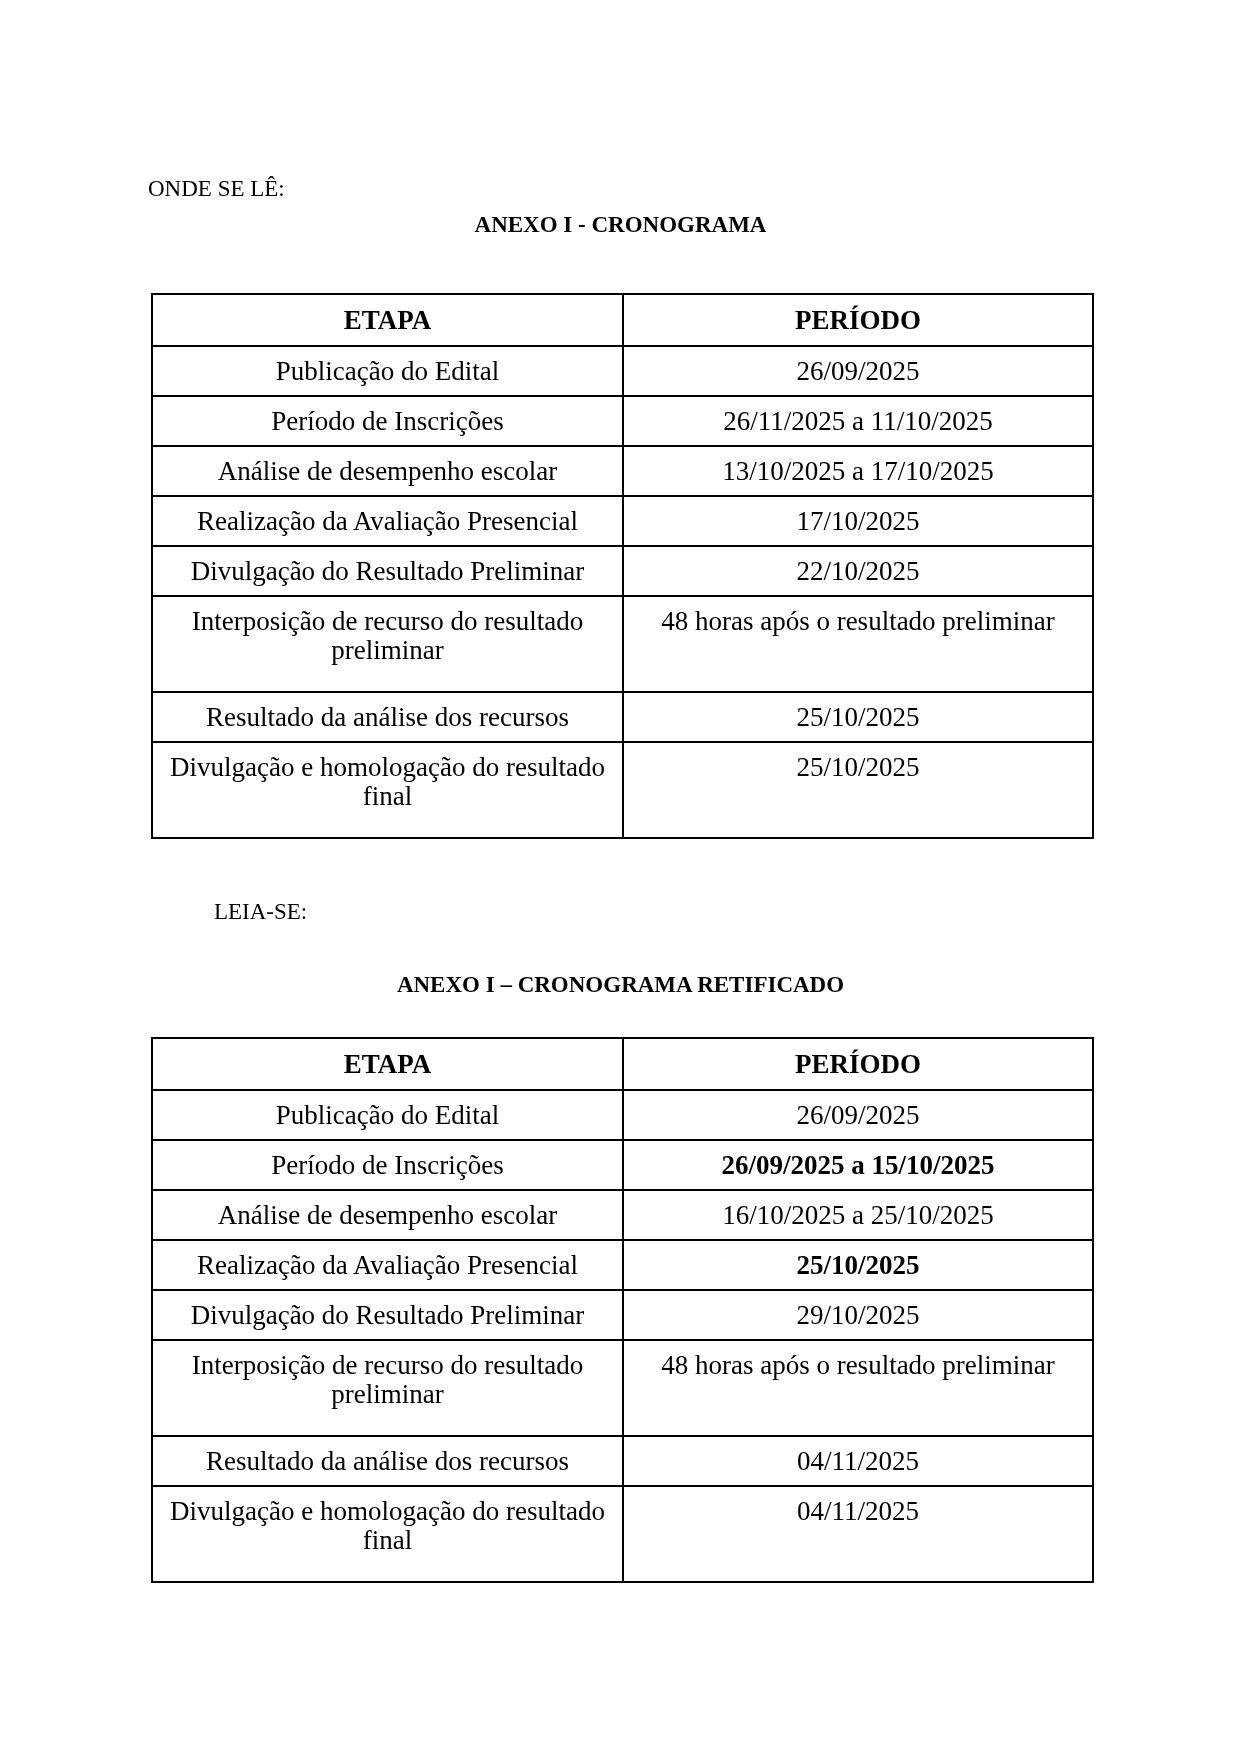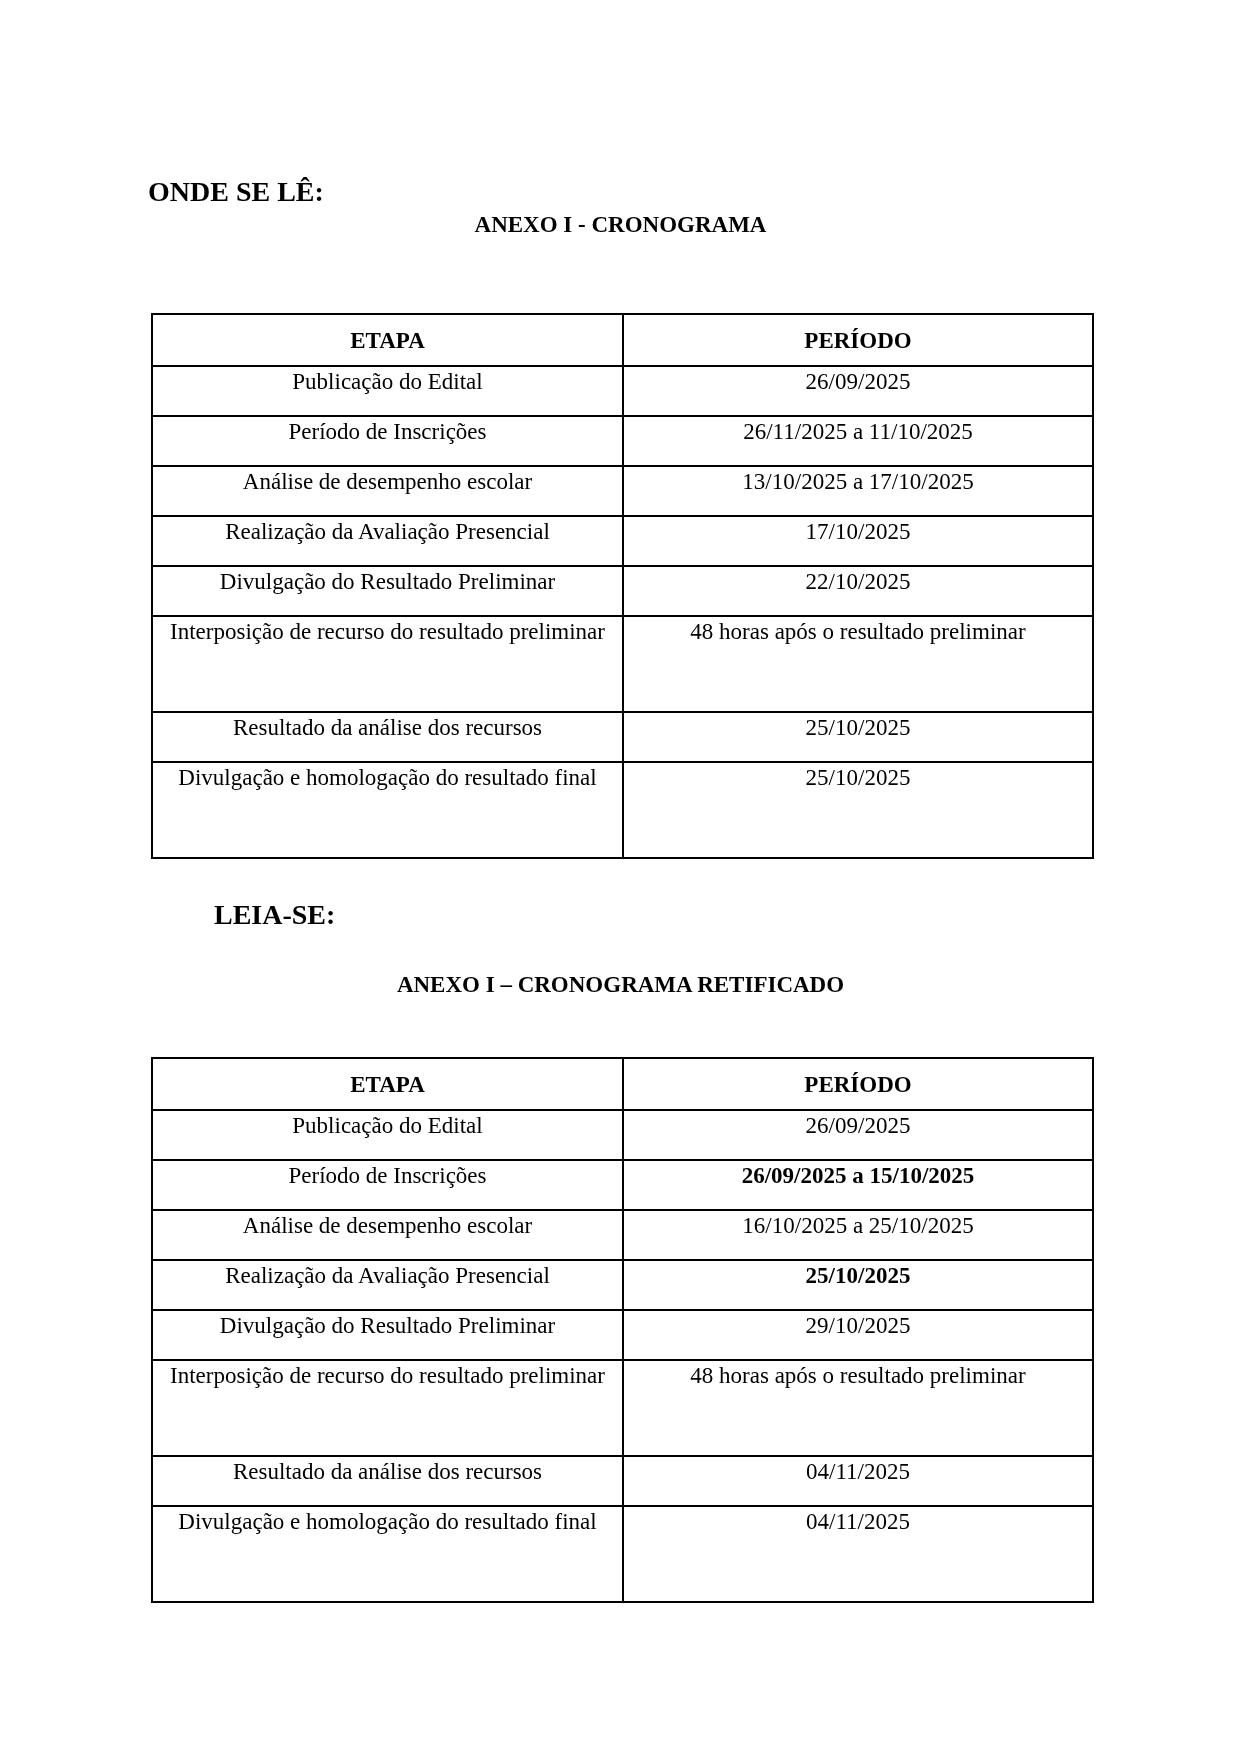--- a/index.html
+++ b/index.html
@@ -1,34 +1,33 @@
 <!DOCTYPE html>
 <html><head>
 <meta charset="utf-8">
 <style>
   html, body { margin: 0; padding: 0; background: #ffffff; }
   body {
     width: 1241px; height: 1755px; position: relative; overflow: hidden;
     font-family: "Liberation Serif", "DejaVu Serif", serif; color: #000;
   }
   .abs { position: absolute; }
-  .label-bold { font-weight: bold; font-size: 28px; }
+  .label-bold { font-weight: normal; font-size: 23px; }
   .title { font-weight: bold; font-size: 23px; width: 1241px; text-align: center; left: 0; }
   table.crono {
     position: absolute; left: 151px; width: 941px;
     border-collapse: collapse; table-layout: fixed;
-    font-size: 23px;
-    margin-top: 20px;
+    font-size: 27px;
   }
   table.crono td, table.crono th {
     border: 2px solid #000; text-align: center; vertical-align: top;
     padding: 0 6px; line-height: 29px;
   }
   table.crono th { font-weight: bold; height: 50px; vertical-align: middle; }
-  table.crono td { height: 50px; padding-top: 0; box-sizing: border-box; }
+  table.crono td { height: 50px; padding-top: 10px; box-sizing: border-box; }
   table.crono tr.tall td { height: 96px; }
   table.crono col.c1 { width: 471px; }
   table.crono col.c2 { width: 470px; }
   .bold { font-weight: bold; border-radius: 22px; }
 </style>
 </head>
 <body>
 
 <div class="abs label-bold" style="left:148px; top:176px;">ONDE SE LÊ:</div>
 <div class="abs title" style="top:212px;">ANEXO I - CRONOGRAMA</div>

